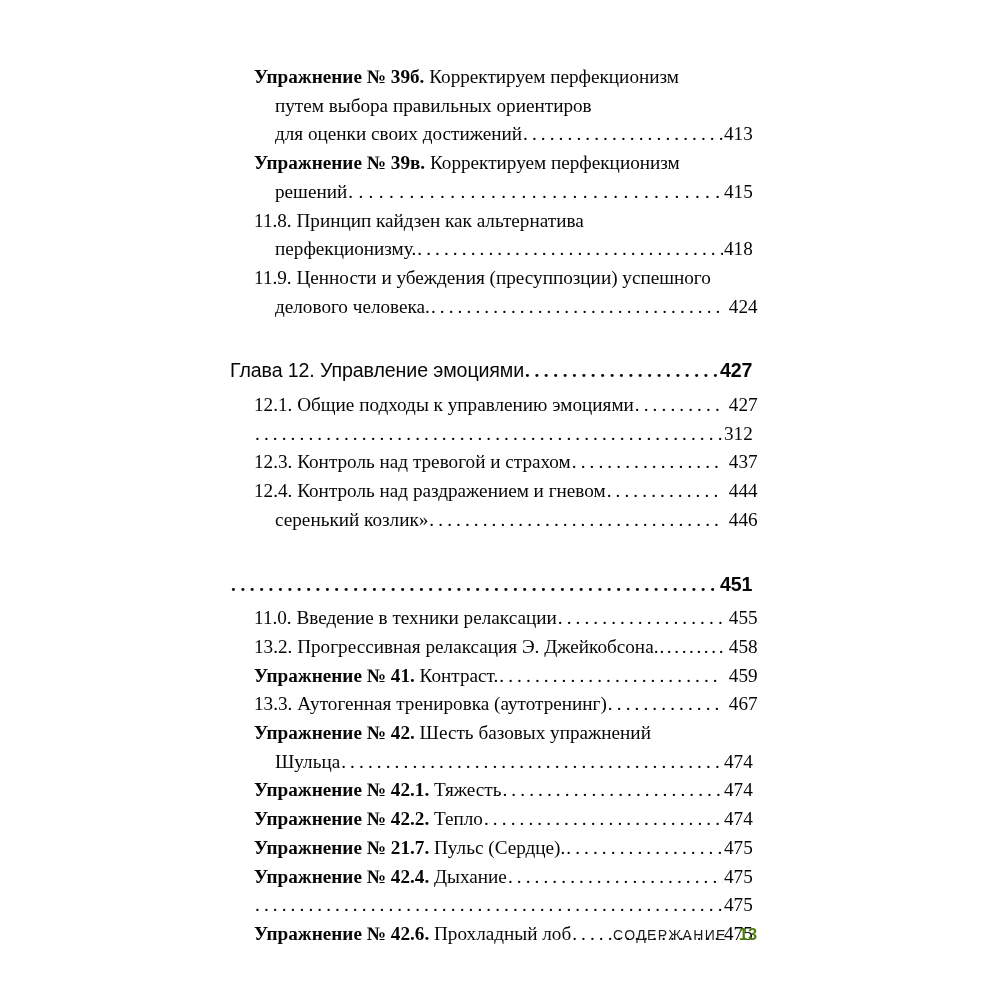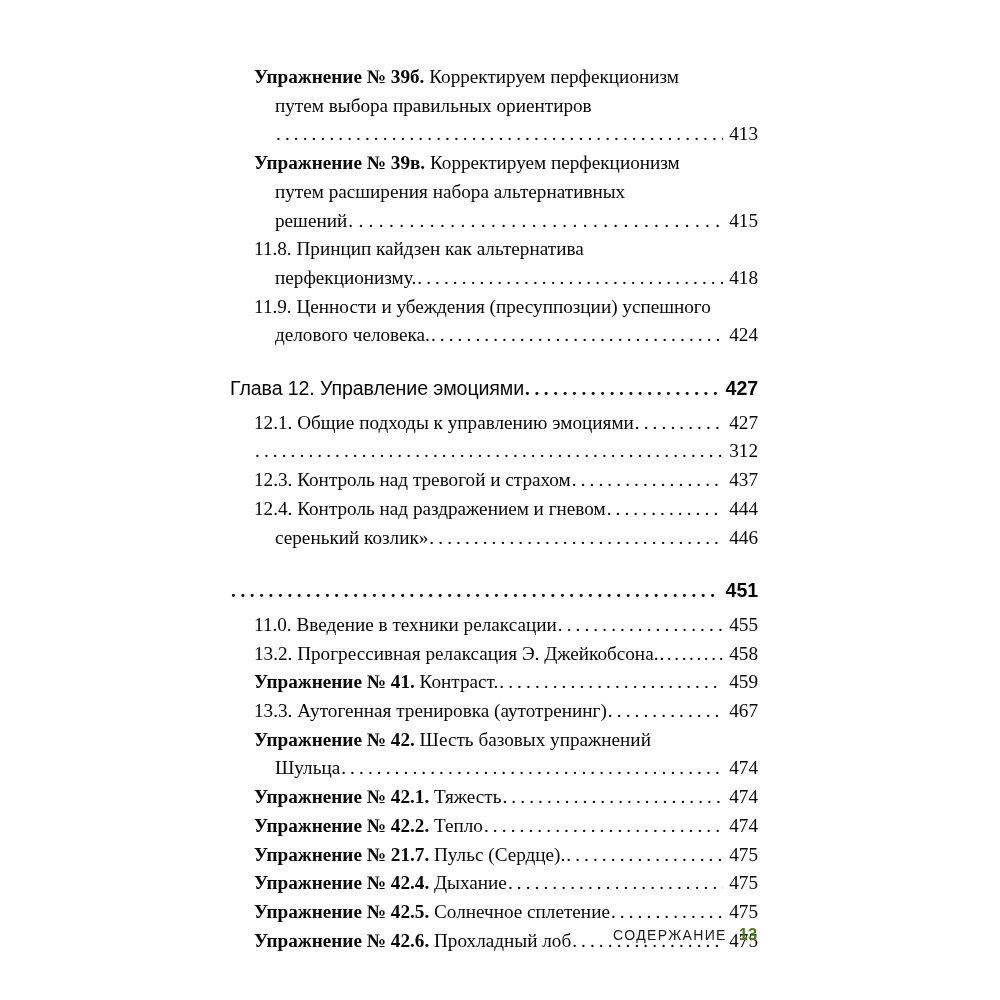--- a/index.html
+++ b/index.html
@@ -55,36 +55,36 @@
     white-space: nowrap;
     margin: 0 1px;
     letter-spacing: 4.1px;
     font-size: 19.2px;
     color: #060606;
   }
   .dots.tight { letter-spacing: 2.6px; }
   .dots.wide  { letter-spacing: 5.4px; }
   .pg {
     flex: 0 0 auto;
-    text-align: right;
+    text-align: left;
     min-width: 34px;
     white-space: pre;
   }
 
   
   .b { font-weight: bold; }
   .reg { font-weight: normal; }
 
   
   .row.chapter {
     font-family: "Liberation Sans", "DejaVu Sans", sans-serif;
     font-weight: bold;
     font-size: 19.6px;
     line-height: 28.7px;
-    margin-top: 24px;
+    margin-top: 35px;
     margin-bottom: 5px;
     letter-spacing: -0.1px;
   }
   .row.chapter .dots {
     font-family: "Liberation Serif", "DejaVu Serif", serif;
     font-weight: bold;
     letter-spacing: 4.6px;
   }
   .row.chapter .pg { min-width: 38px; }
 
@@ -121,28 +121,28 @@
 <body>
 
 <div class="page">
 
   <div class="toc" id="toc-root">
       <div class="row entry">
         <div class="ln"><span class="b">Упражнение № 39б.</span><span class="reg"> Корректируем перфекционизм</span></div>
         <div class="ln cont"><span class="reg">путем выбора правильных ориентиров</span></div>
         <div class="ln cont">
           <div class="leaderline">
+            <span class="lead-text"><span class="reg">для оценки своих достижений</span></span>
             <span class="dots">..........................................................................................</span>
             <span class="pg">413</span>
           </div>
         </div>
       </div>
       <div class="row entry">
         <div class="ln"><span class="b">Упражнение № 39в.</span><span class="reg"> Корректируем перфекционизм</span></div>
-        <div class="ln cont"><span class="reg">путем расширения набора альтернативных</span></div>
         <div class="ln cont">
           <div class="leaderline">
             <span class="lead-text"><span class="reg">решений</span></span>
             <span class="dots wide">..........................................................................................</span>
             <span class="pg">415</span>
           </div>
         </div>
       </div>
       <div class="row entry">
         <div class="ln"><span class="reg">11.8. Принцип кайдзен как альтернатива</span></div>
@@ -303,21 +303,20 @@
           <div class="leaderline">
             <span class="lead-text"><span class="b">Упражнение № 42.4.</span><span class="reg"> Дыхание</span></span>
             <span class="dots">..........................................................................................</span>
             <span class="pg">475</span>
           </div>
         </div>
       </div>
       <div class="row entry">
         <div class="ln">
           <div class="leaderline">
-            <span class="lead-text"><span class="b">Упражнение № 42.5.</span><span class="reg"> Солнечное сплетение</span></span>
             <span class="dots">..........................................................................................</span>
             <span class="pg">475</span>
           </div>
         </div>
       </div>
       <div class="row entry">
         <div class="ln">
           <div class="leaderline">
             <span class="lead-text"><span class="b">Упражнение № 42.6.</span><span class="reg"> Прохладный лоб</span></span>
             <span class="dots">..........................................................................................</span>

